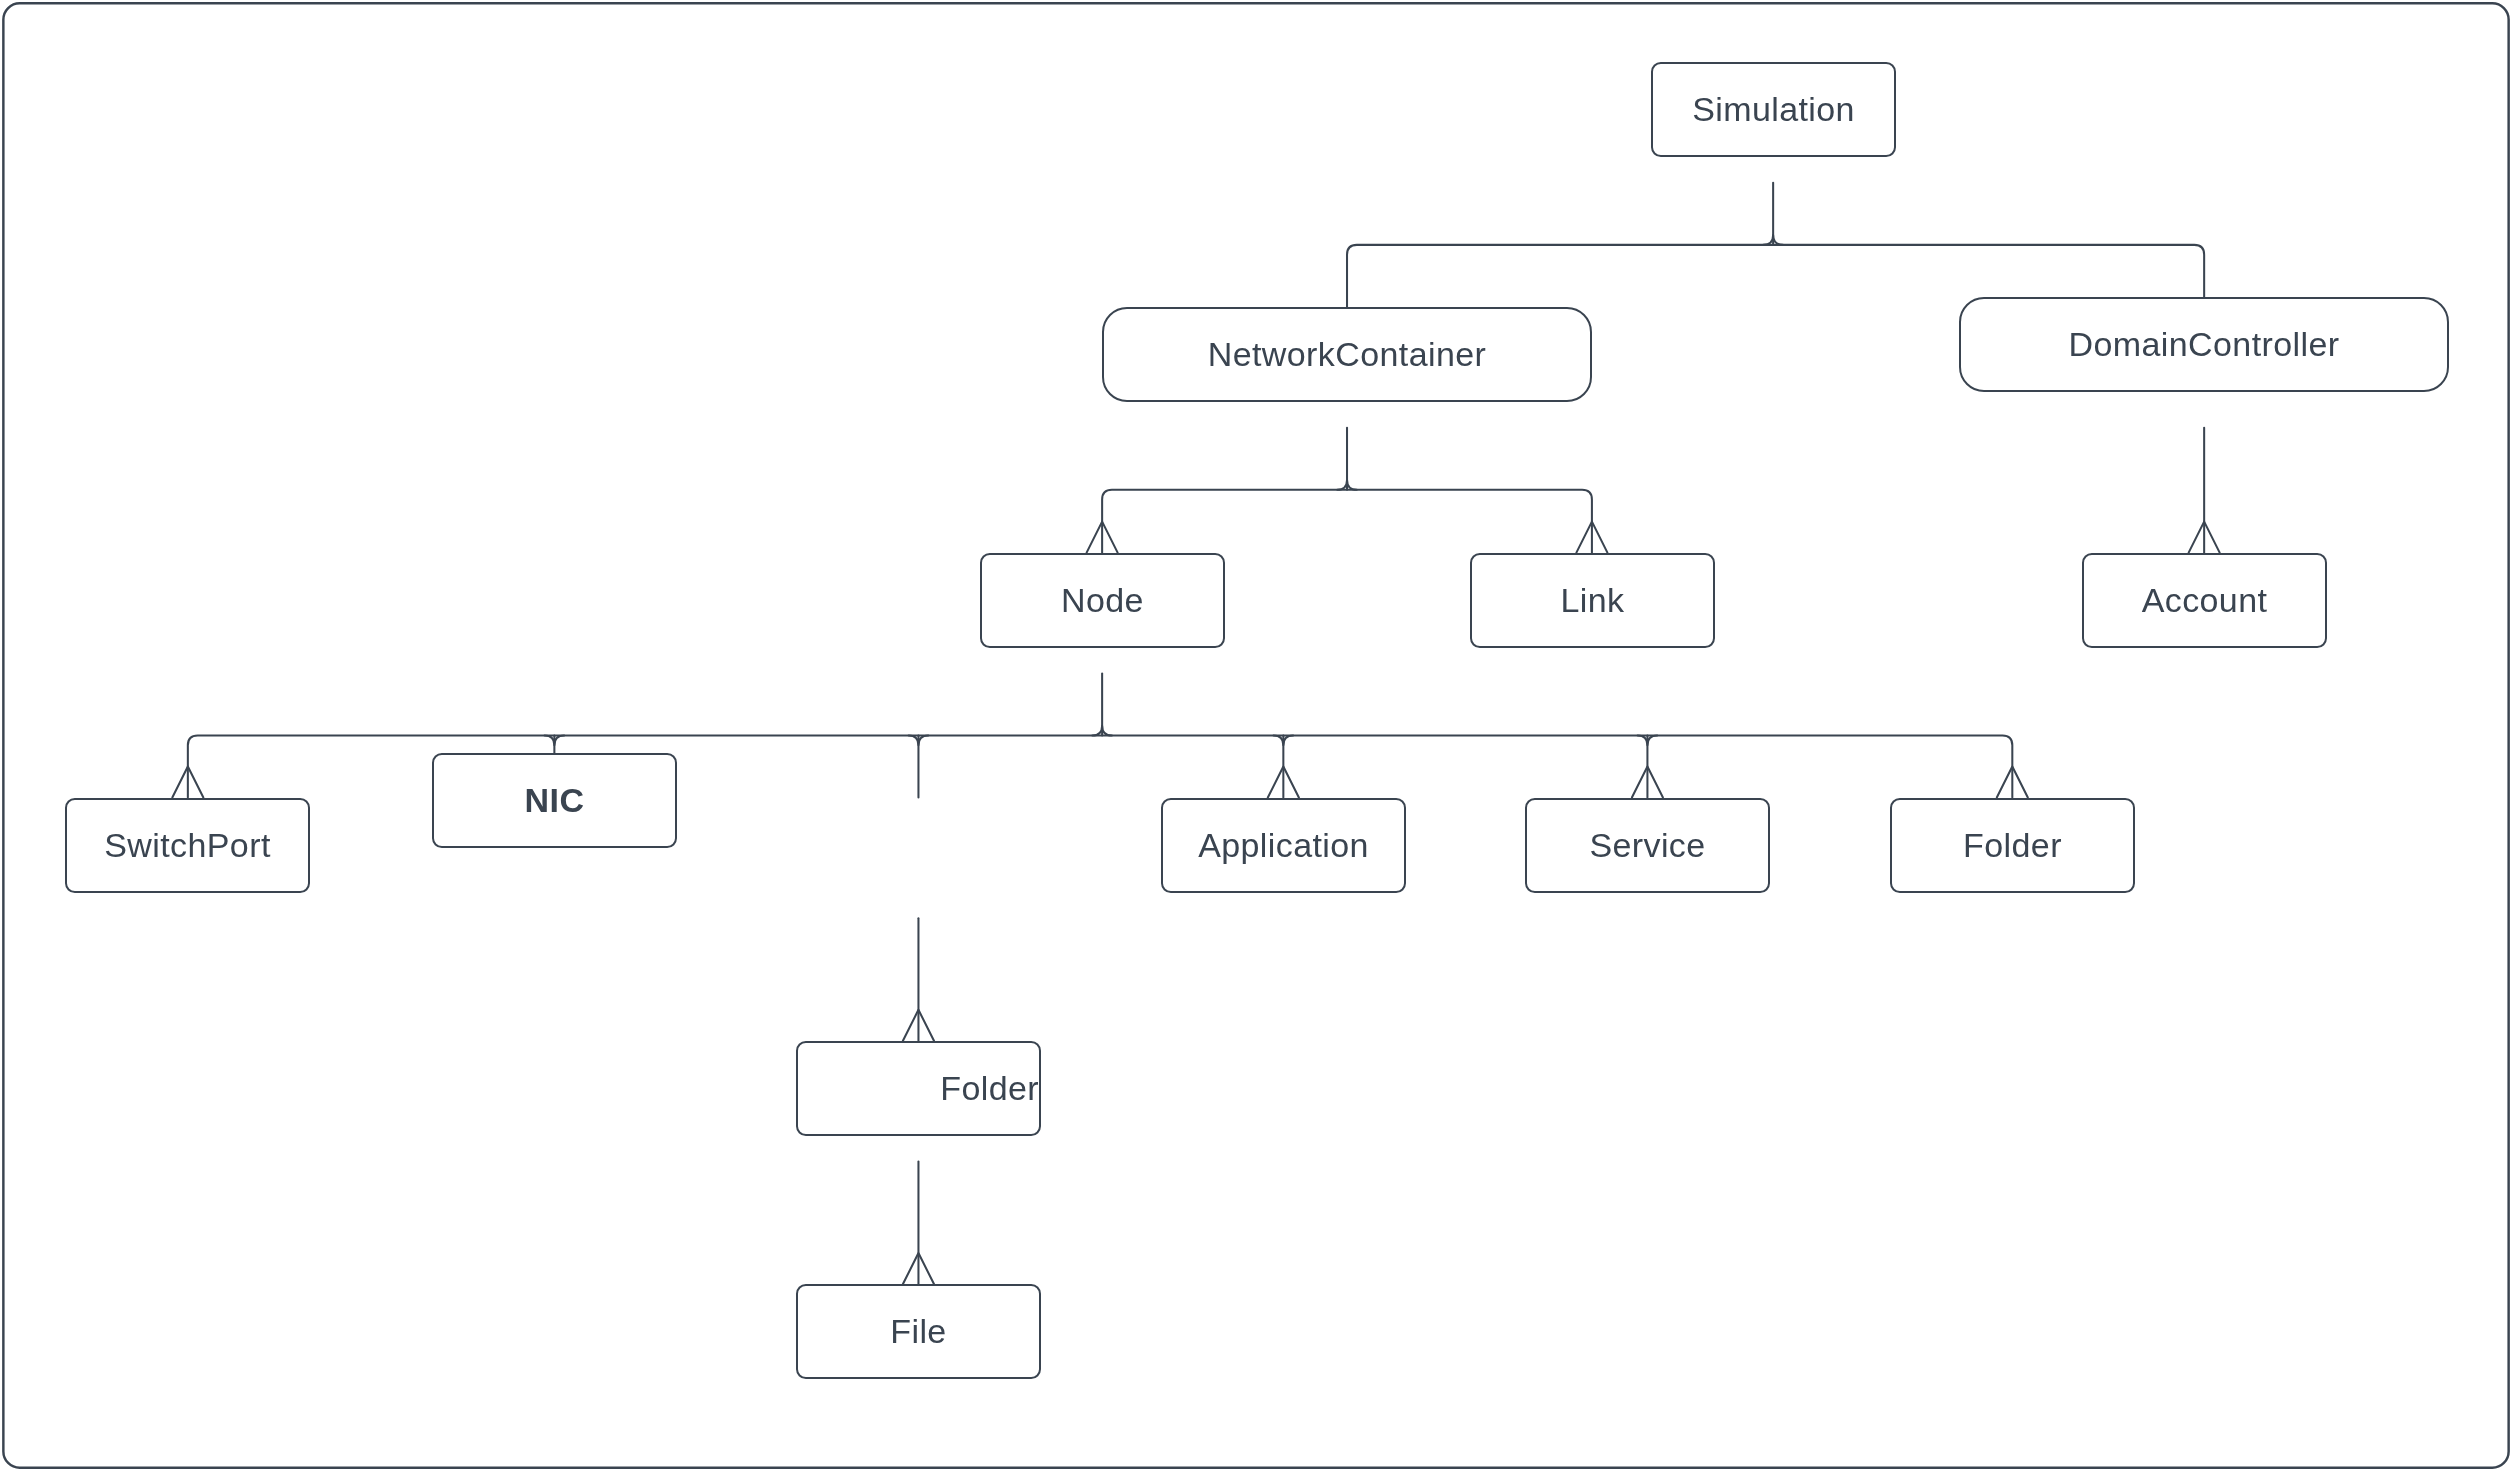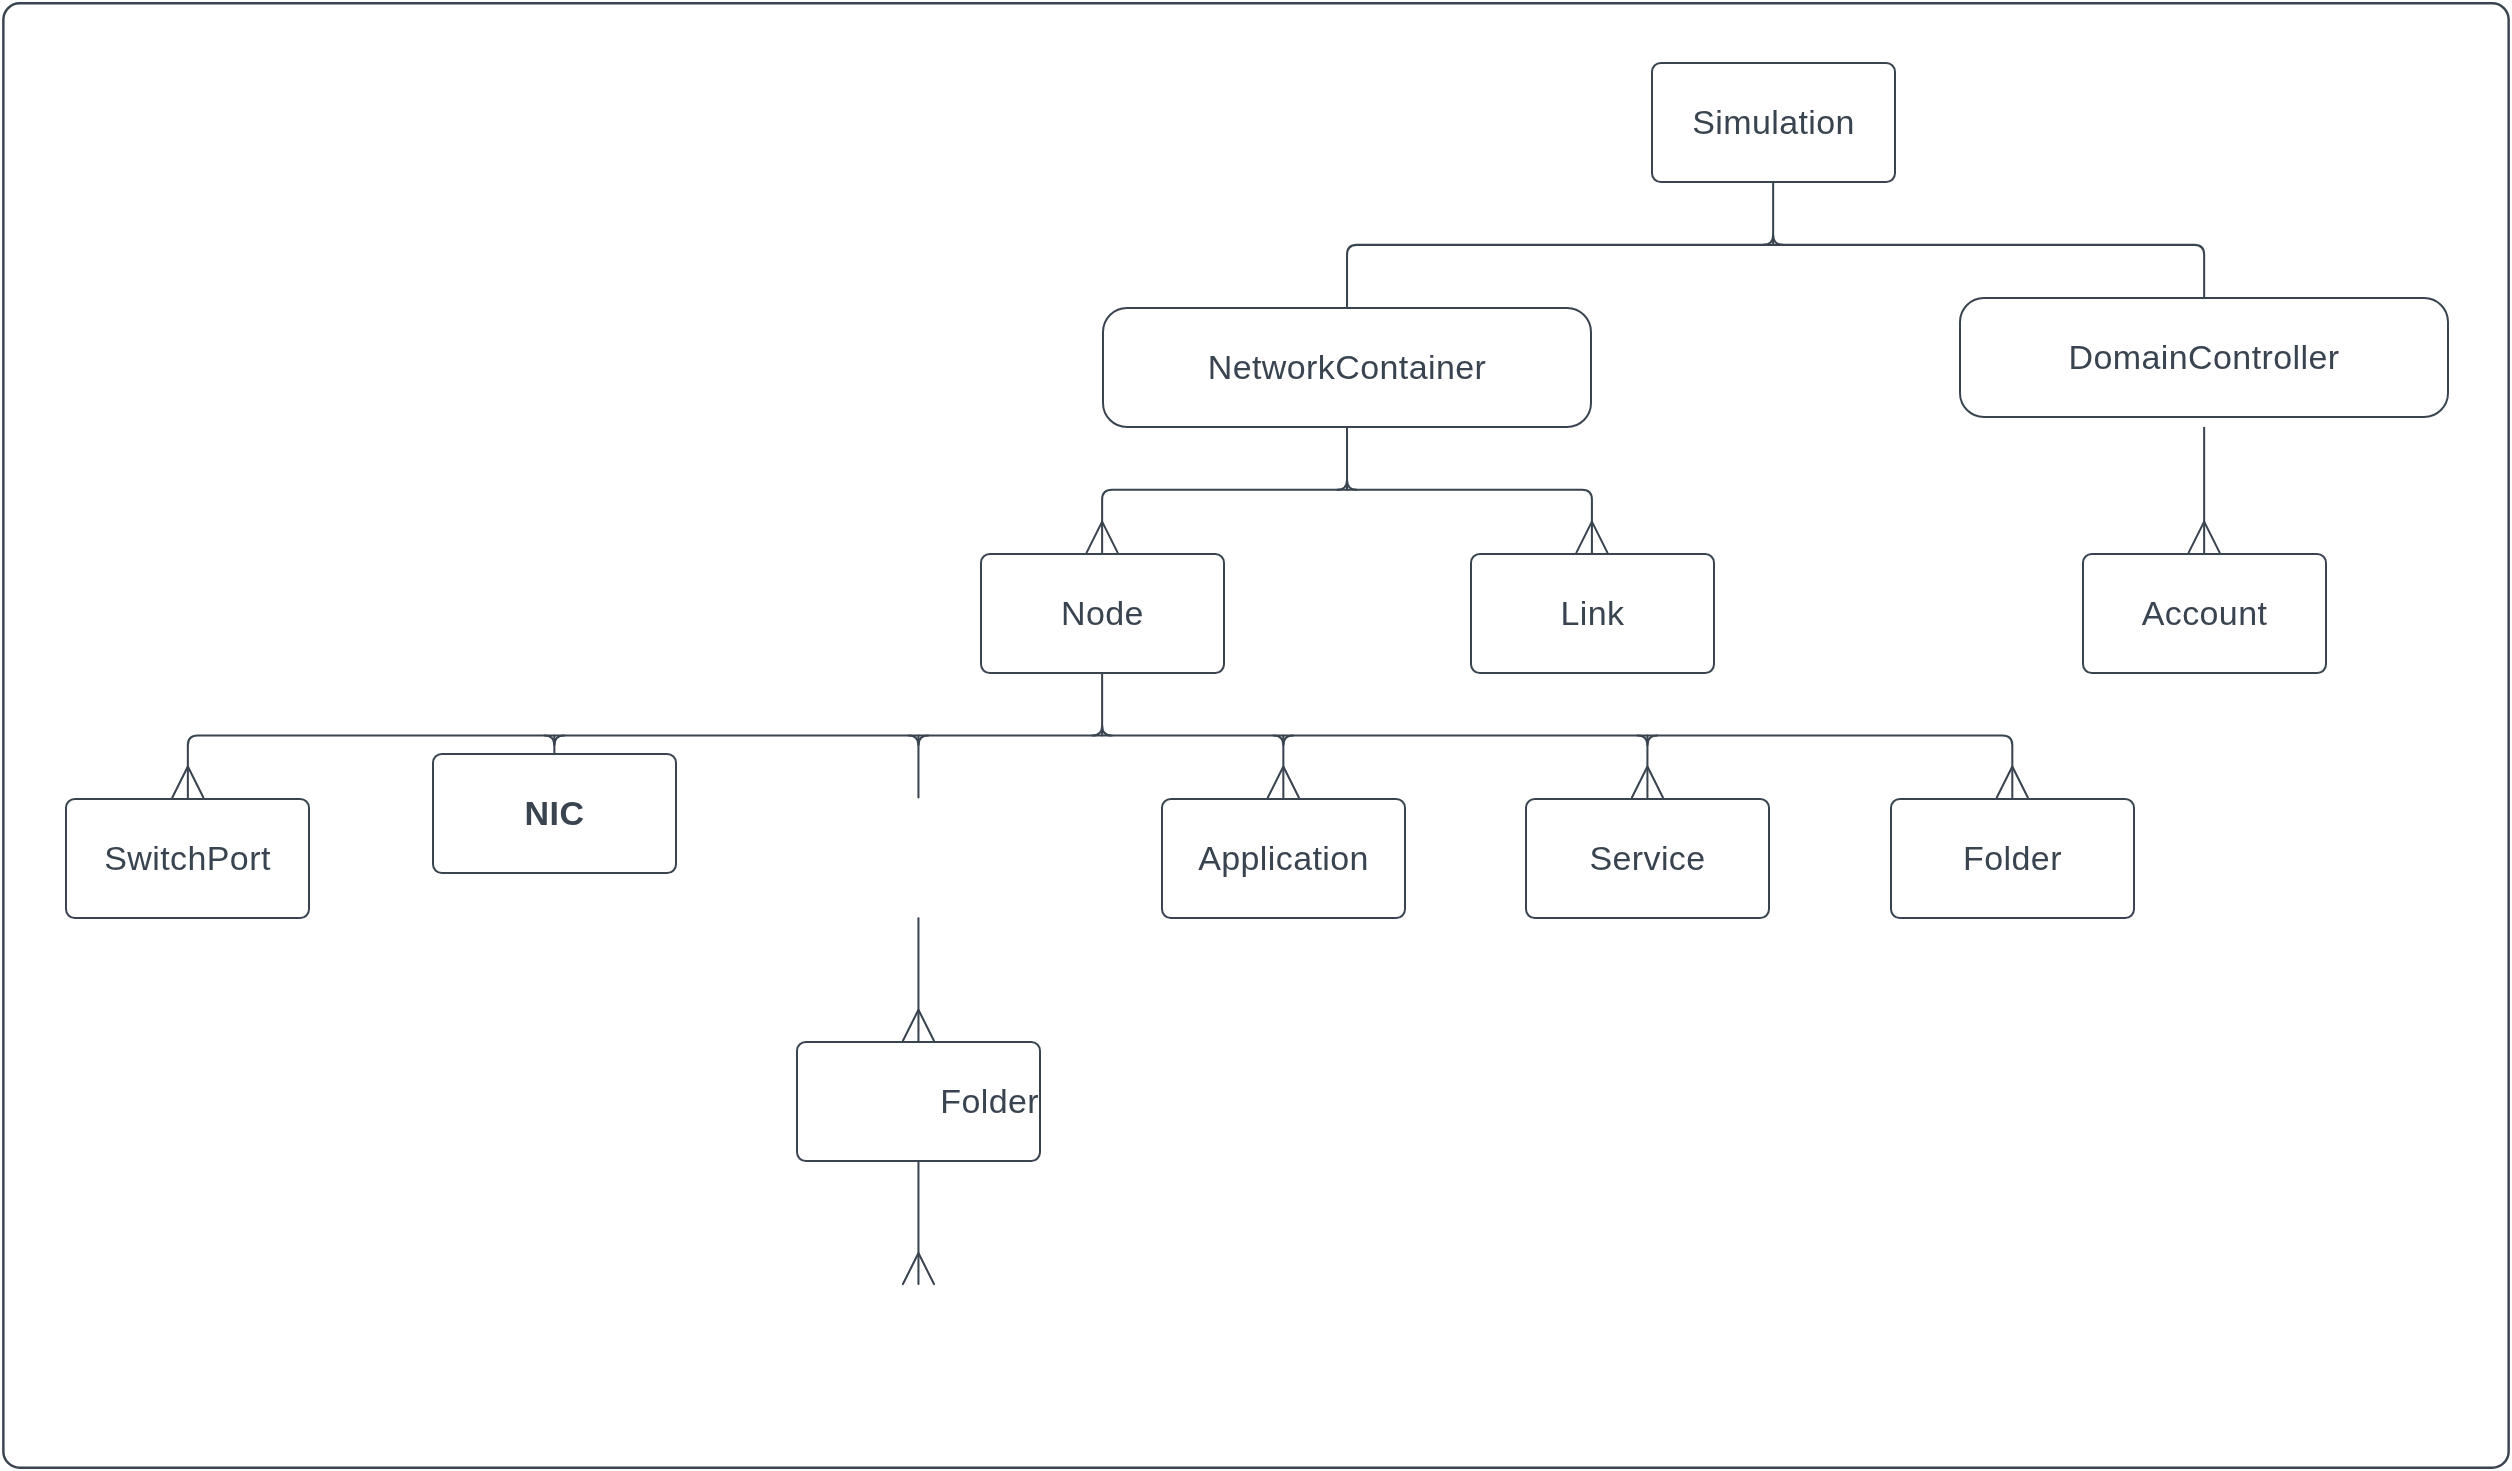--- a/index.html
+++ b/index.html
@@ -18,21 +18,21 @@
   .wires {
     position: absolute;
     left: 0;
     top: 0;
     width: 2512px;
     height: 1471px;
   }
   .node-box {
     position: absolute;
     box-sizing: border-box;
-    height: 121px;
+    height: 95px;
     background: #ffffff;
     border: 2px solid #3a4450;
     border-radius: 9.8px;
     display: flex;
     align-items: center;
     justify-content: center;
     font-size: 34px;
     color: #3a4450;
     white-space: nowrap;
     letter-spacing: 0.4px;
@@ -127,15 +127,18 @@
     </div>
   <div class="node-box w300" style="left:1525px; top:798px;align-items:center;">
       <span>Service</span>
     </div>
   <div class="node-box w300" style="left:1890px; top:798px;">
       <span>Folder</span>
     </div>
   <div class="node-box w300" style="left:796px;  top:1041px;justify-content:flex-end;">
       <span>Folder</span>
     </div>
+  <div class="node-box w300" style="left:796px;  top:1284px;">
+      <span>File</span>
+    </div>
 
 </div>
 
 
 </body></html>

